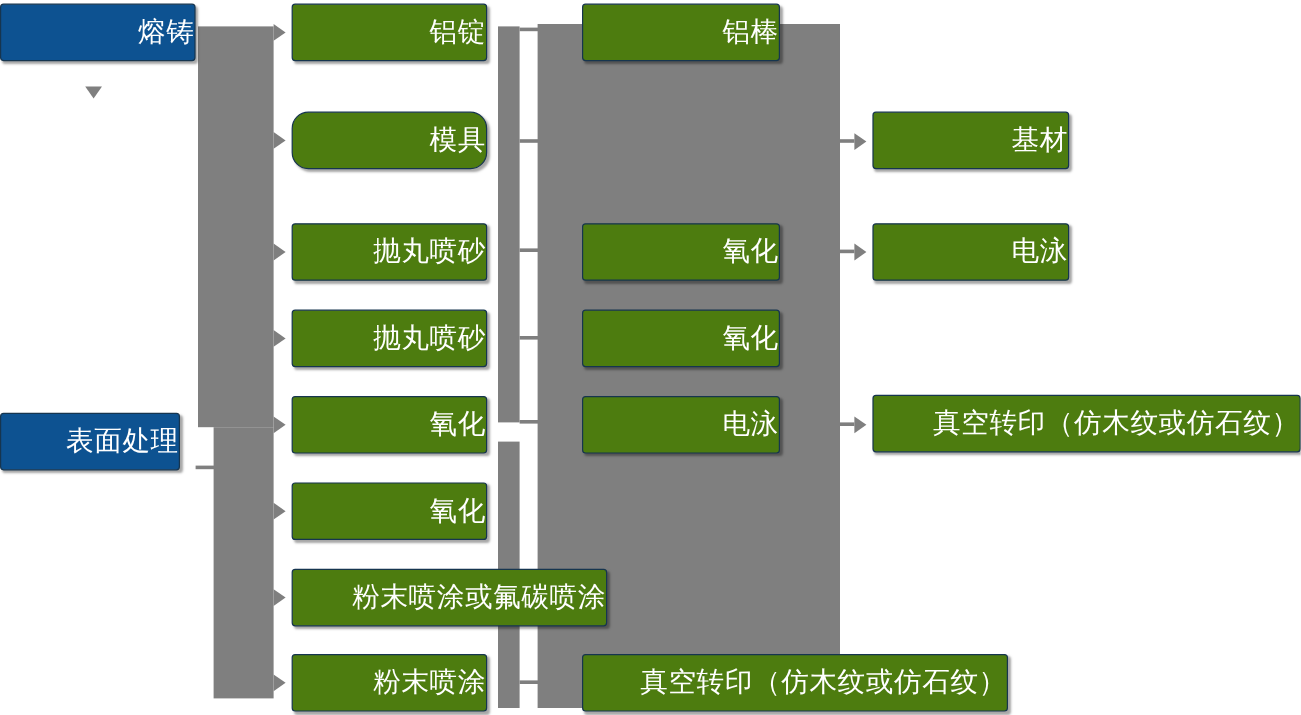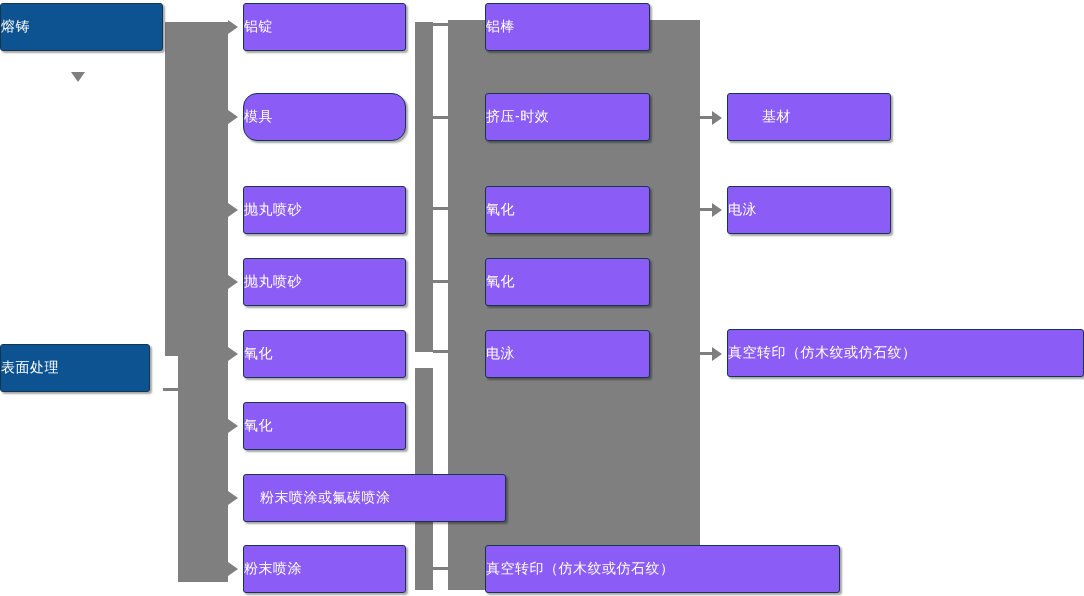--- a/index.html
+++ b/index.html
@@ -51,33 +51,33 @@
     height: 3px;
     background: #7f7f7f;
   }
 
   
   .node {
     position: absolute;
     box-sizing: border-box;
     display: flex;
     align-items: center;
-    justify-content: flex-start;
+    justify-content: flex-end;
     color: #ffffff;
-    font-size: 14px;
+    font-size: 23px;
     line-height: 1.1;
     letter-spacing: 0.5px;
     border: 1px solid #16354f;
     border-radius: 3px;
     box-shadow: 2px 2px 2px rgba(0,0,0,0.35);
     white-space: nowrap;
     user-select: none;
   }
   .node.dark  { background: #0d5291; }
-  .node.light { background: #8b5cf6; }
+  .node.light { background: #4d7c0f; }
 </style>
 </head>
 <body>
 
 <div id="canvas">
 
   <div class="gray" style="left:165px; top:22px; width:63px; height:334px;"></div>
   <div class="gray" style="left:178px; top:356px; width:50px; height:226px;"></div>
 
   <div class="arrow-d" style="left:71px; top:72px;"></div>
@@ -140,23 +140,20 @@
   <div class="node light" style="left:243px; top:474px; width:263px; height:48px;padding-left:16px;">
     <span>粉末喷涂或氟碳喷涂</span>
   </div>
   <div class="node light" style="left:243px; top:545px; width:163px; height:48px;">
     <span>粉末喷涂</span>
   </div>
 
   <div class="node light" style="left:485px; top:3px; width:165px; height:48px;">
     <span>铝棒</span>
   </div>
-  <div class="node light" style="left:485px; top:93px; width:165px; height:48px;">
-    <span>挤压-时效</span>
-  </div>
   <div class="node light" style="left:485px; top:186px; width:165px; height:48px;">
     <span>氧化</span>
   </div>
   <div class="node light" style="left:485px; top:258px; width:165px; height:48px;">
     <span>氧化</span>
   </div>
   <div class="node light" style="left:485px; top:330px; width:165px; height:48px;">
     <span>电泳</span>
   </div>
   <div class="node light" style="left:485px; top:545px; width:355px; height:48px;">

